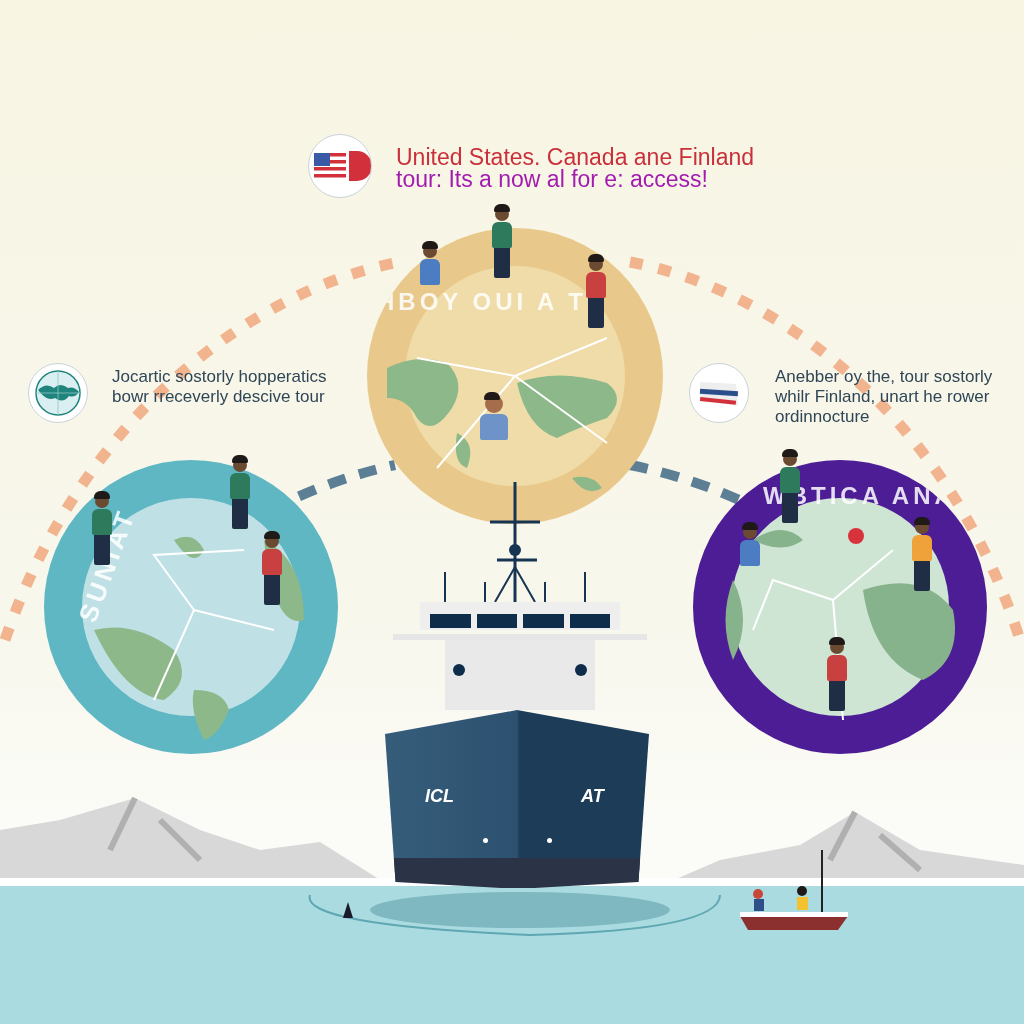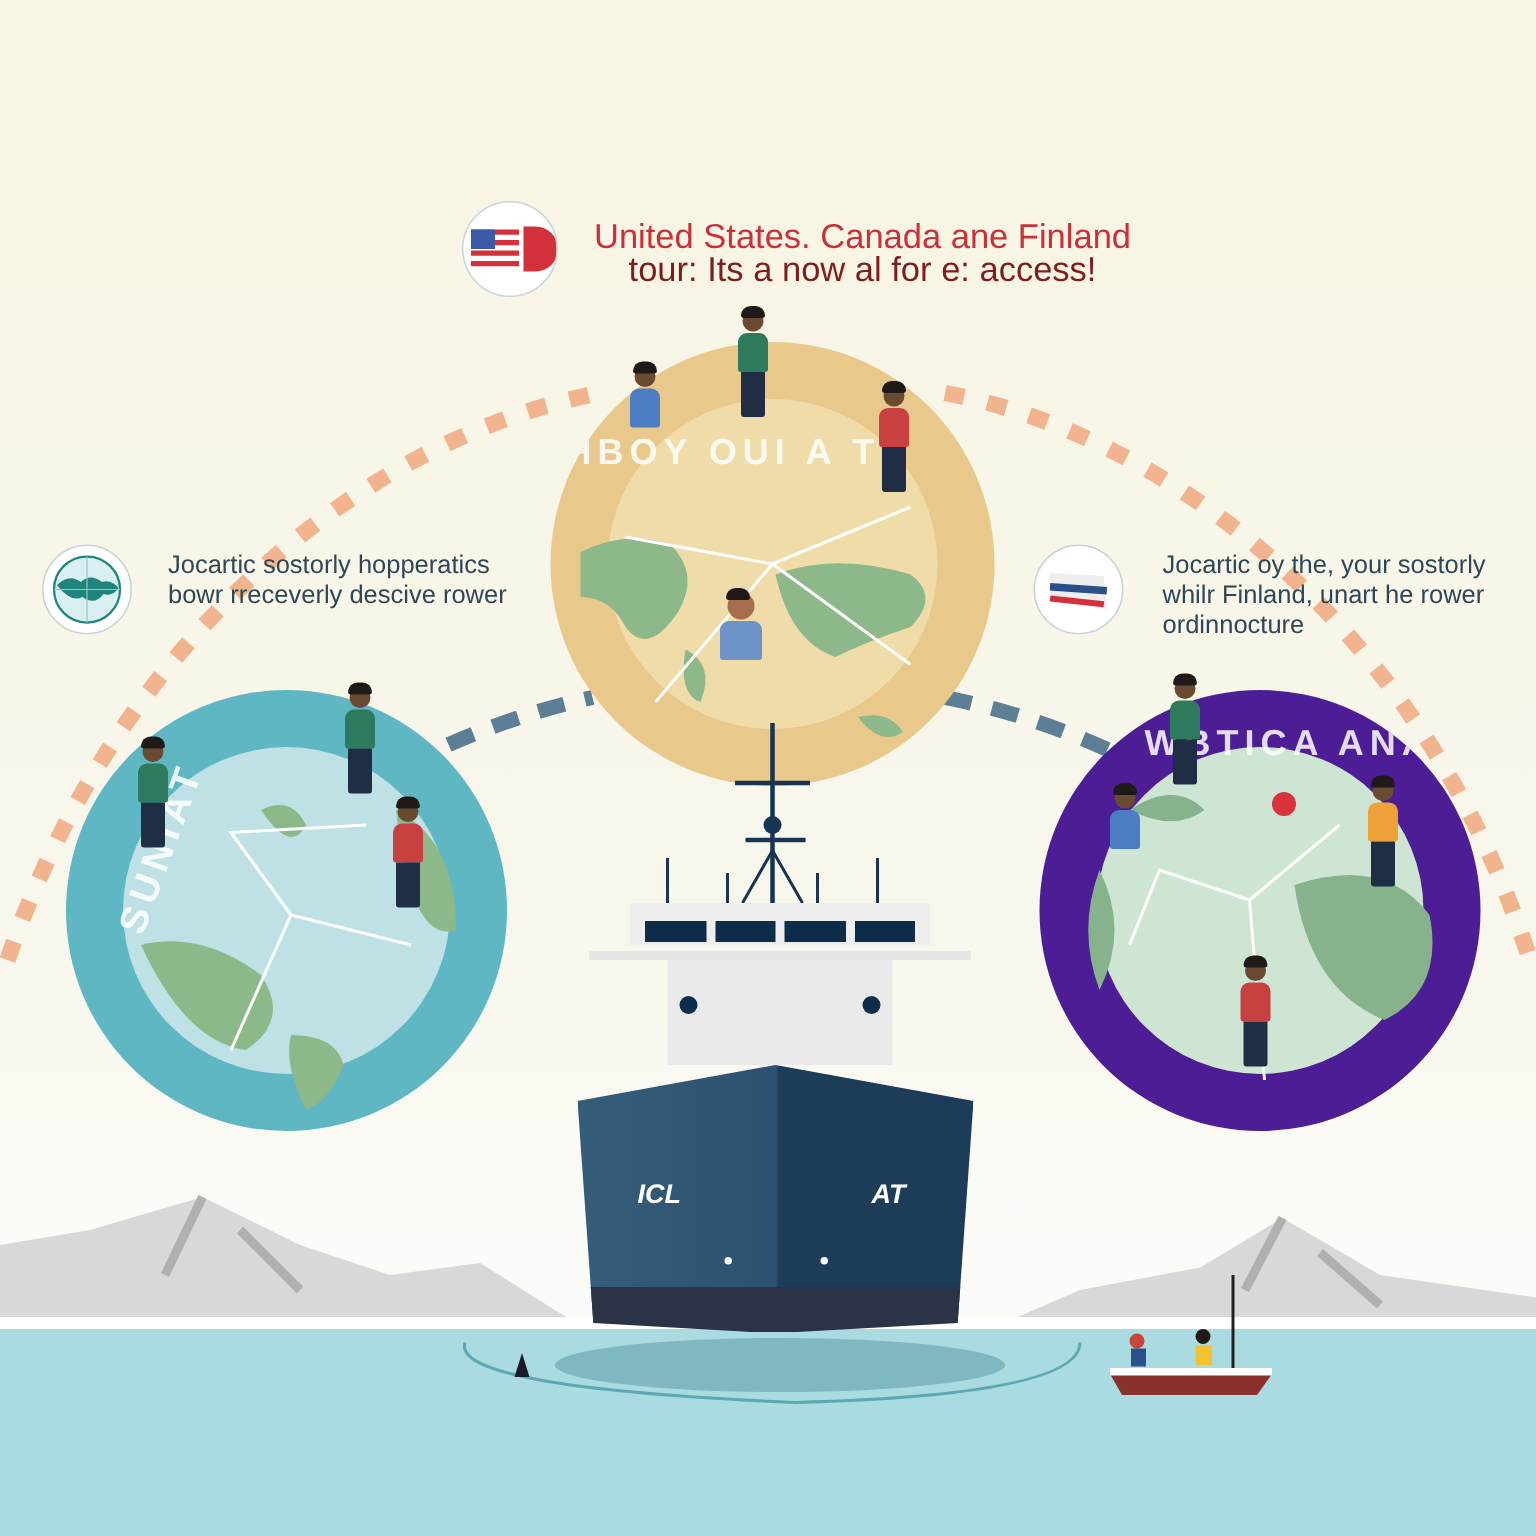--- a/index.html
+++ b/index.html
@@ -38,48 +38,48 @@
         <rect x="5" y="25" width="32" height="3.5" fill="#d2313c"></rect>
         <rect x="5" y="32" width="32" height="3.5" fill="#d2313c"></rect>
         <rect x="5" y="39" width="32" height="3.5" fill="#d2313c"></rect>
         <rect x="5" y="18" width="16" height="13" fill="#3a5aa8"></rect>
         <path d="M40 16 h8 a14 14 0 0 1 0 30 h-8 z" fill="#d2313c"></path>
       </g>
     </svg>
   </div>
   <div class="abs callout-text top" style="left:88px;top:14px;white-space:nowrap;">
     <div>United States. Canada ane Finland</div>
-    <div style="color:#7f1d1d;text-align:center;">tour: Its a now al for e: access!</div>
+    <div style="color:#a21caf;">tour: Its a now al for e: access!</div>
   </div>
 </div>
 
 <div class="abs" style="left:20px;top:355px;width:330px;height:70px;">
   <div class="abs badge" style="left:8px;top:8px;width:58px;height:58px;">
     <svg width="58" height="58" viewBox="0 0 58 58">
       <circle cx="29" cy="29" r="22" fill="#d9eff1" stroke="#1f857c" stroke-width="1.5"></circle>
       <path d="M9 26 q8 -8 16 -2 q6 -6 14 0 q6 -2 11 4 q-4 6 -10 4 q-6 8 -14 2 q-8 4 -17 -8z" fill="#1f857c"></path>
       <path d="M7 29 h44 M29 7 v44" stroke="#8fc7c7" stroke-width="0.8"></path>
     </svg>
   </div>
   <div class="abs callout-text" style="left:92px;top:12px;white-space:nowrap;">
     <div>Jocartic sostorly hopperatics</div>
-    <div>bowr rreceverly descive rower</div>
+    <div>bowr rreceverly descive tour</div>
   </div>
 </div>
 
 <div class="abs" style="left:685px;top:355px;width:330px;height:70px;">
   <div class="abs badge" style="left:4px;top:8px;width:58px;height:58px;">
     <svg width="58" height="58" viewBox="0 0 58 58">
       <path d="M10 18 l36 2 l2 22 l-38 -6z" fill="#eee"></path>
       <rect x="10" y="26" width="38" height="5" fill="#2a4f8a" transform="rotate(4 29 28)"></rect>
       <rect x="10" y="35" width="36" height="4" fill="#d2313c" transform="rotate(6 29 37)"></rect>
     </svg>
   </div>
   <div class="abs callout-text" style="left:90px;top:12px;white-space:nowrap;">
-    <div>Jocartic oy the, your sostorly</div>
+    <div>Anebber oy the, tour sostorly</div>
     <div>whilr Finland, unart he rower</div>
     <div>ordinnocture</div>
   </div>
 </div>
 
 <div class="abs globe" style="left:367px;top:228px;width:296px;height:296px;background:#e9c98b;">
   <div class="abs" style="left:38px;top:38px;width:220px;height:220px;border-radius:50%;background:#f0dca8;"></div>
   <svg class="abs" style="left:0;top:0" width="296" height="296">
     <path d="M20 140 q30 -15 60 -5 q20 20 5 45 q-20 30 -35 10 q-10 -20 -30 -20z" fill="#8db88a"></path>
     <path d="M150 155 q40 -15 90 0 q20 15 0 35 q-30 10 -50 20 q-30 -10 -40 -55z" fill="#8db88a"></path>

